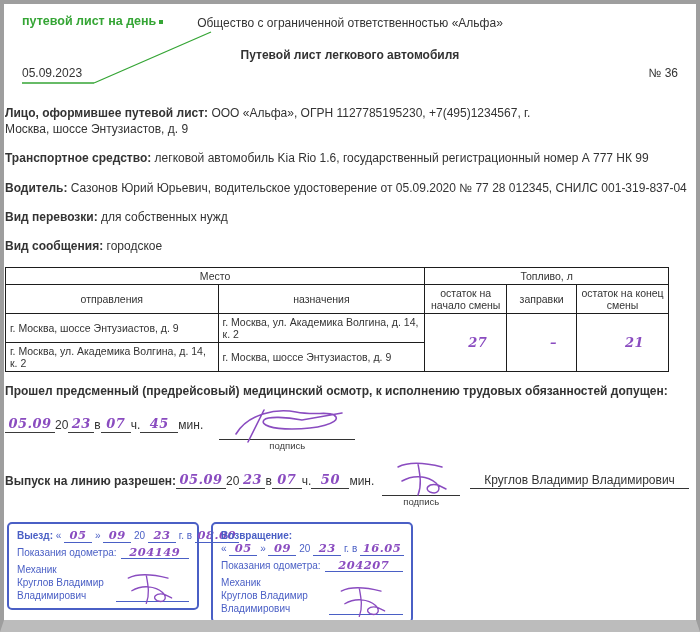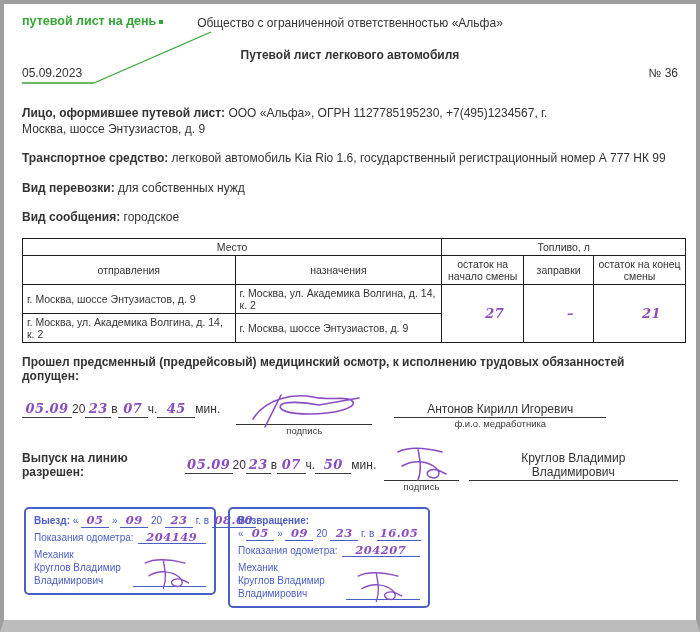--- a/index.html
+++ b/index.html
@@ -11,21 +11,21 @@
   *{box-sizing:border-box;margin:0;padding:0;}
   body{
     margin:0;background:#e9e9e9;
     font-family:"Liberation Sans",sans-serif;color:var(--ink);
   }
   .page{
     position:relative;width:700px;height:632px;background:#fff;
     border:4px solid #9e9e9e;border-bottom:12px solid #bcbcbc;
     overflow:hidden;
   }
-  .content{padding:0 18px;}
+  .content{padding:0 1px;}
   
   .header{position:relative;height:92px;}
   .callout-svg{position:absolute;left:0;top:0;pointer-events:none;}
   .green-note{
     position:absolute;left:18px;top:10px;color:var(--green);
     font-size:12.5px;font-weight:bold;
   }
   .green-note .dot{
     display:inline-block;width:4px;height:4px;background:var(--green);
     margin-left:3px;vertical-align:middle;
@@ -105,20 +105,24 @@
   </div>
 
   <div class="content info">
     <p class="issuer">
       <span class="b">Лицо, оформившее путевой лист:</span>
       <span>ООО «Альфа», ОГРН 1127785195230, +7(495)1234567, г. Москва, шоссе Энтузиастов, д. 9</span>
     </p>
     <p>
       <span class="b">Транспортное средство:</span>
       <span>легковой автомобиль Kia Rio 1.6, государственный регистрационный номер А 777 НК 99</span>
+    </p>
+    <p>
+      <span class="b">Водитель:</span>
+      <span>Сазонов Юрий Юрьевич, водительское удостоверение от 05.09.2020 № 77 28 012345, СНИЛС 001-319-837-04</span>
     </p>
     <p>
       <span class="b">Вид перевозки:</span>
       <span>для собственных нужд</span>
     </p>
     <p>
       <span class="b">Вид сообщения:</span>
       <span>городское</span>
     </p>
   </div>
@@ -168,24 +172,20 @@
       <span class="word">в</span>
       <span class="u hw w30">07</span>
       <span class="word">ч.</span>
       <span class="u hw w36">45</span>
       <span class="word">мин.</span>
       <span class="sigline" style="width:136px;margin-left:16px;">
         <svg width="118" height="36" viewBox="0 0 118 36">
           <path d="M20 35 L36 3 M8 27 C20 7 48 1 68 5 C88 9 104 3 108 10 C111 16 90 22 64 22 C44 22 32 18 36 13 C40 9 58 10 74 13 L114 6" fill="none" stroke="#8a4cc0" stroke-width="1.6" stroke-linecap="round"></path>
         </svg>
         <span class="under-label">подпись</span>
-      </span>
-      <span class="nameline" style="margin-left:22px;min-width:212px;">
-        <span>Антонов Кирилл Игоревич</span>
-        <span class="under-label">ф.и.о. медработника</span>
       </span>
     </div>
   </div>
 
   <div class="content">
     <div class="signrow" style="margin-top:4px;">
       <span class="b word">Выпуск на линию разрешен:</span>
       <span class="u hw w48">05.09</span>
       <span class="word">20</span>
       <span class="u hw w26">23</span>

